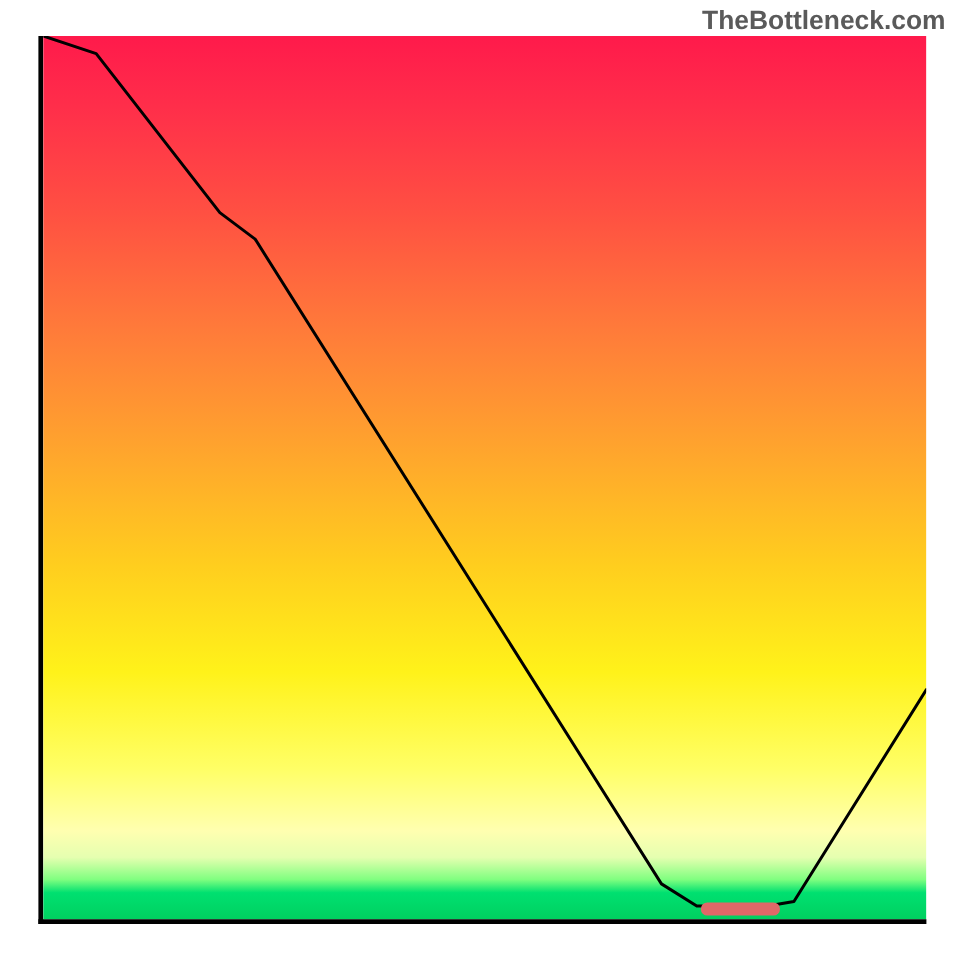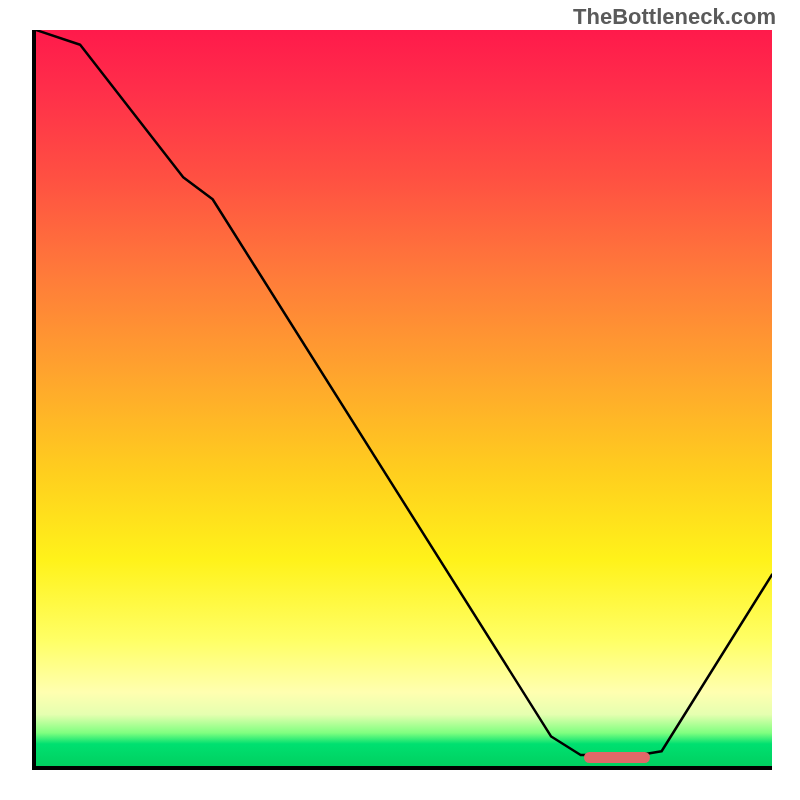--- a/index.html
+++ b/index.html
@@ -11,21 +11,21 @@
     font-family: Arial, Helvetica, sans-serif;
   }
   .container {
     position: relative;
     width: 800px;
     height: 800px;
   }
   .watermark {
     position: absolute;
     top: 4px;
-    right: 24px;
+    right: 12px;
     font-size: 22px;
     font-weight: 600;
     color: #5a5a5a;
     z-index: 10;
   }
   .plot {
     position: absolute;
     left: 32px;
     top: 30px;
     width: 740px;

